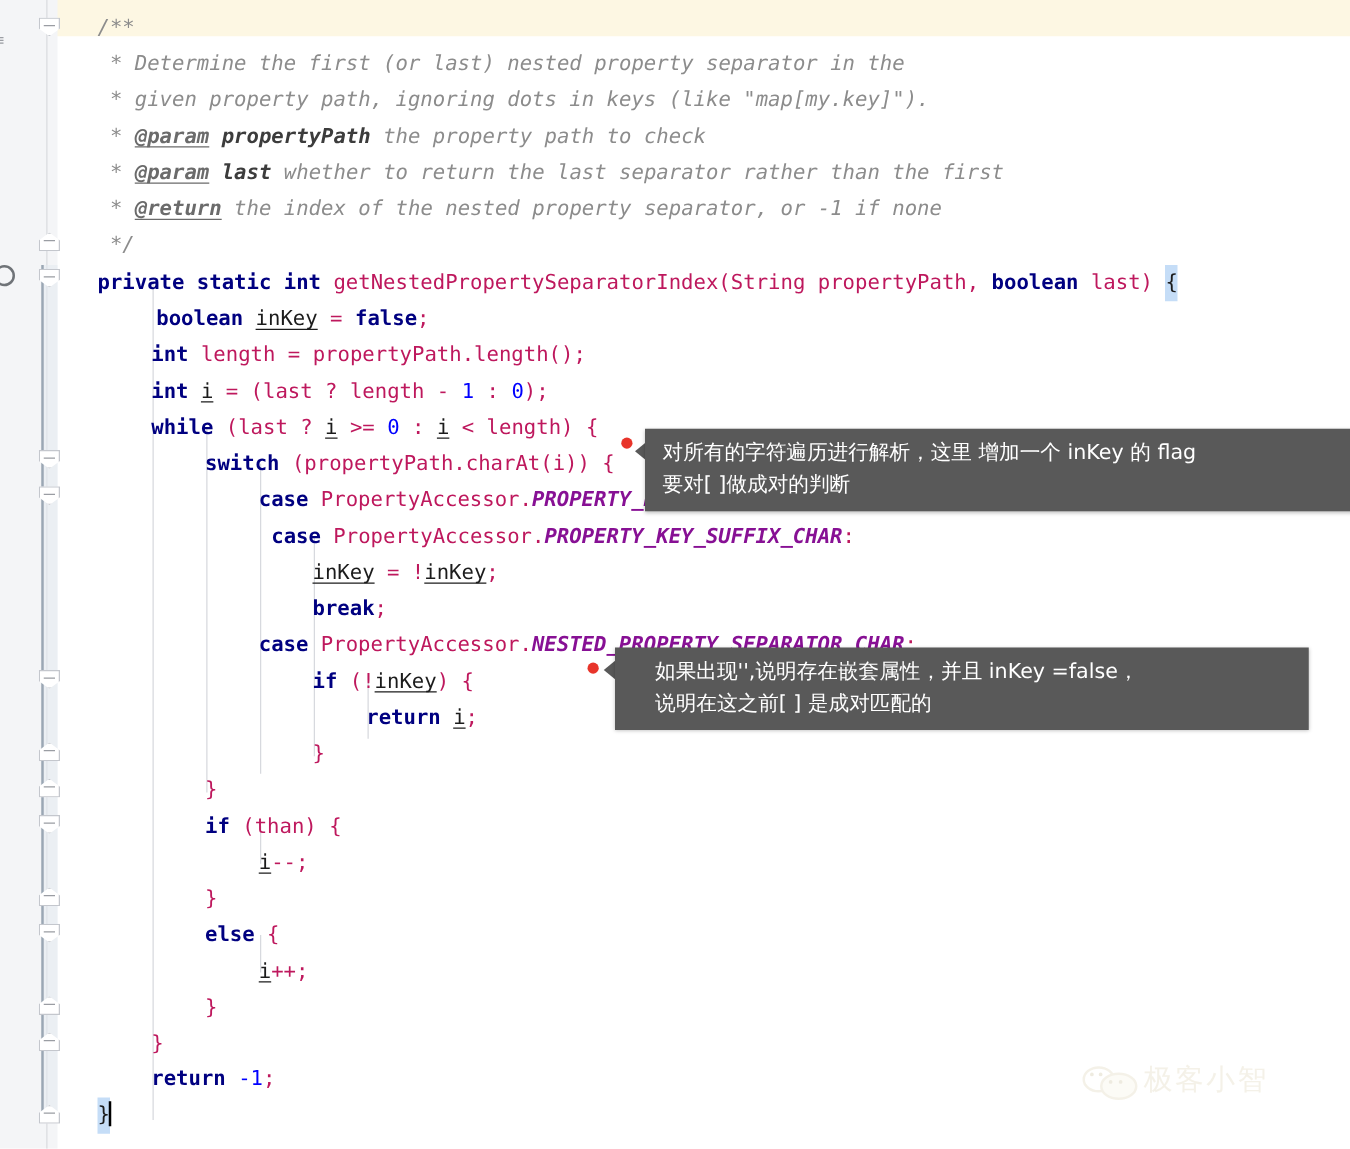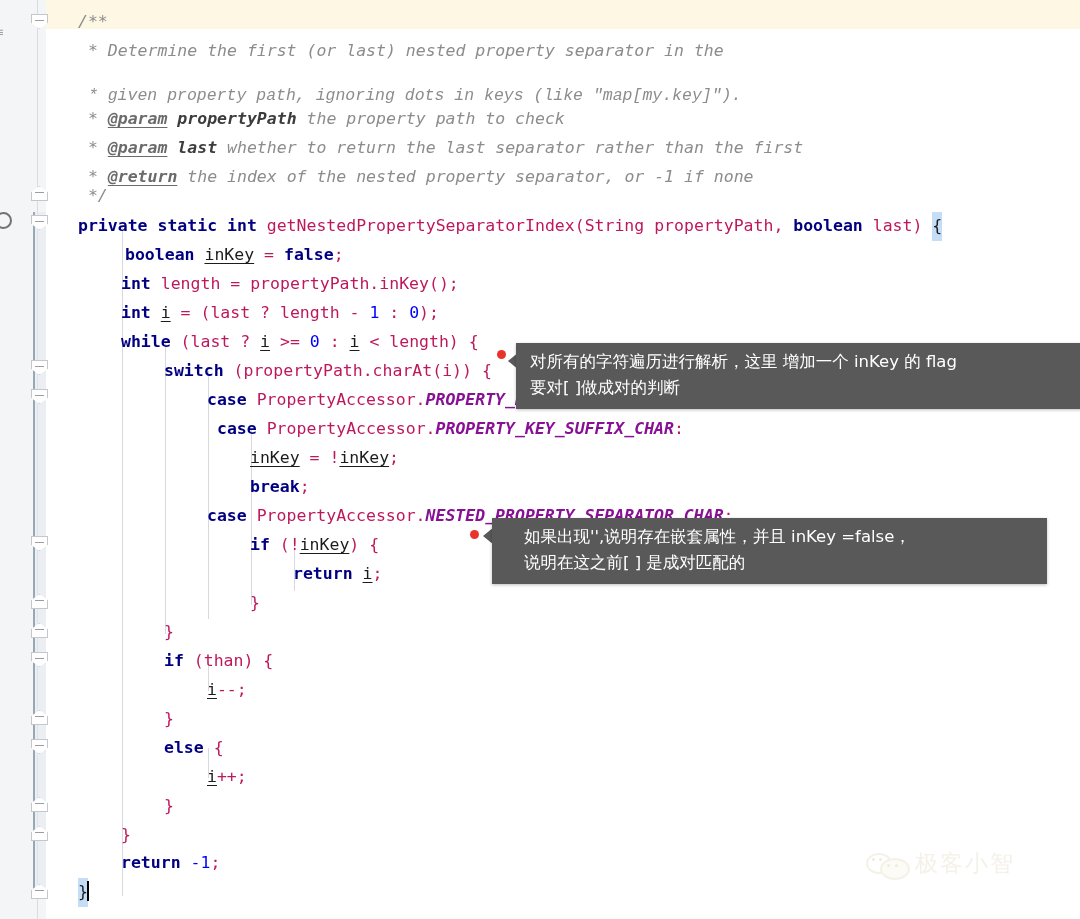--- a/index.html
+++ b/index.html
@@ -133,21 +133,21 @@
     background: #d7d9de;
   }
 
   
   .kw       { color: #000080; font-weight: bold; }
   .plain    { color: #be185d; }
   .num      { color: #0000ff; }
   .const    { color: #871094; font-weight: bold; font-style: italic; }
   .field    { color: #1c1c1c; text-decoration: underline; text-underline-offset: 3px; }
   .cmt      { color: #8c8c8c; font-style: italic; }
-  .cmt-tag  { color: #6b6b6b; font-weight: bold; font-style: italic; text-decoration: underline; text-underline-offset: 3px; margin-top: 10px; }
+  .cmt-tag  { color: #6b6b6b; font-weight: bold; font-style: italic; text-decoration: underline; text-underline-offset: 3px; }
   .cmt-param{ color: #3c3c3c; font-weight: bold; font-style: italic; }
   .brace-hl { background: #c5ddf7; }
   .caret {
     display: inline-block;
     width: 2px;
     height: 20px;
     background: #000000;
     vertical-align: -4px;
     margin-left: -1px;
   }
@@ -247,28 +247,28 @@
         <div class="indent-guide" style="left: 119px; top: 342px; height: 292px;"></div>
         <div class="indent-guide" style="left: 162px; top: 371px; height: 248px;"></div>
         <div class="indent-guide" style="left: 162px; top: 661px; height: 30px;"></div>
         <div class="indent-guide" style="left: 162px; top: 748px; height: 30px;"></div>
         <div class="indent-guide" style="left: 205px; top: 429px; height: 176px;"></div>
         <div class="indent-guide" style="left: 248px; top: 545px; height: 46px;"></div>
       </div>
     <div id="code-lines">
         <div class="line" style="top: 8px; left: 32px;"><span class="cmt txt">/**</span></div>
         <div class="line" style="top: 37px; left: 32px;"><span class="cmt txt"> * </span><span class="cmt txt">Determine the first (or last) nested property separator in the</span></div>
-        <div class="line" style="top: 82px; left: 32px; font-family: Liberation Mono, monospace;"><span class="cmt txt"> * </span><span class="cmt txt">given property path, ignoring dots in keys (like "map[my.key]").</span></div>
+        <div class="line" style="top: 66px; left: 32px;"><span class="cmt txt"> * </span><span class="cmt txt">given property path, ignoring dots in keys (like "map[my.key]").</span></div>
         <div class="line" style="top: 95px; left: 32px;"><span class="cmt txt"> * </span><span class="cmt-tag txt">@param</span><span class="cmt txt"> </span><span class="cmt-param txt">propertyPath</span><span class="cmt txt"> the property path to check</span></div>
         <div class="line" style="top: 124px; left: 32px;"><span class="cmt txt"> * </span><span class="cmt-tag txt">@param</span><span class="cmt txt"> </span><span class="cmt-param txt">last</span><span class="cmt txt"> whether to return the last separator rather than the first</span></div>
         <div class="line" style="top: 153px; left: 32px;"><span class="cmt txt"> * </span><span class="cmt-tag txt">@return</span><span class="cmt txt"> the index of the nested property separator, or -1 if none</span></div>
         <div class="line" style="top: 182px; left: 32px;"><span class="cmt txt"> */</span></div>
         <div class="line" style="top: 212px; left: 32px;"><span class="kw txt">private static int </span><span class="plain txt">getNestedPropertySeparatorIndex(String propertyPath, </span><span class="kw txt">boolean </span><span class="plain txt">last) </span><span class="brace-hl txt">{</span></div>
         <div class="line" style="top: 241px; left: 79px;"><span class="kw txt">boolean </span><span class="field txt">inKey</span><span class="plain txt"> = </span><span class="kw txt">false</span><span class="plain txt">;</span></div>
-        <div class="line" style="top: 270px; left: 75px;"><span class="kw txt">int </span><span class="plain txt">length = propertyPath.inKey();</span></div>
+        <div class="line" style="top: 270px; left: 75px;"><span class="kw txt">int </span><span class="plain txt">length = propertyPath.length();</span></div>
         <div class="line" style="top: 299px; left: 75px;"><span class="kw txt">int </span><span class="field txt">i</span><span class="plain txt"> = (last ? length - </span><span class="num txt">1</span><span class="plain txt"> : </span><span class="num txt">0</span><span class="plain txt">);</span></div>
         <div class="line" style="top: 328px; left: 75px;"><span class="kw txt">while </span><span class="plain txt">(last ? </span><span class="field txt">i</span><span class="plain txt"> &gt;= </span><span class="num txt">0</span><span class="plain txt"> : </span><span class="field txt">i</span><span class="plain txt"> &lt; length) {</span></div>
         <div class="line" style="top: 357px; left: 118px;"><span class="kw txt">switch </span><span class="plain txt">(propertyPath.charAt(i)) {</span></div>
         <div class="line" style="top: 386px; left: 161px;"><span class="kw txt">case </span><span class="plain txt">PropertyAccessor.</span><span class="const txt">PROPERTY_KEY_PREFIX_CHAR</span><span class="plain txt">:</span></div>
         <div class="line" style="top: 415px; left: 171px;"><span class="kw txt">case </span><span class="plain txt">PropertyAccessor.</span><span class="const txt">PROPERTY_KEY_SUFFIX_CHAR</span><span class="plain txt">:</span></div>
         <div class="line" style="top: 444px; left: 204px;"><span class="field txt">inKey</span><span class="plain txt"> = !</span><span class="field txt">inKey</span><span class="plain txt">;</span></div>
         <div class="line" style="top: 473px; left: 204px;"><span class="kw txt">break</span><span class="plain txt">;</span></div>
         <div class="line" style="top: 502px; left: 161px;"><span class="kw txt">case </span><span class="plain txt">PropertyAccessor.</span><span class="const txt">NESTED_PROPERTY_SEPARATOR_CHAR</span><span class="plain txt">:</span></div>
         <div class="line" style="top: 531px; left: 204px;"><span class="kw txt">if </span><span class="plain txt">(!</span><span class="field txt">inKey</span><span class="plain txt">) {</span></div>
         <div class="line" style="top: 560px; left: 247px;"><span class="kw txt">return </span><span class="field txt">i</span><span class="plain txt">;</span></div>

